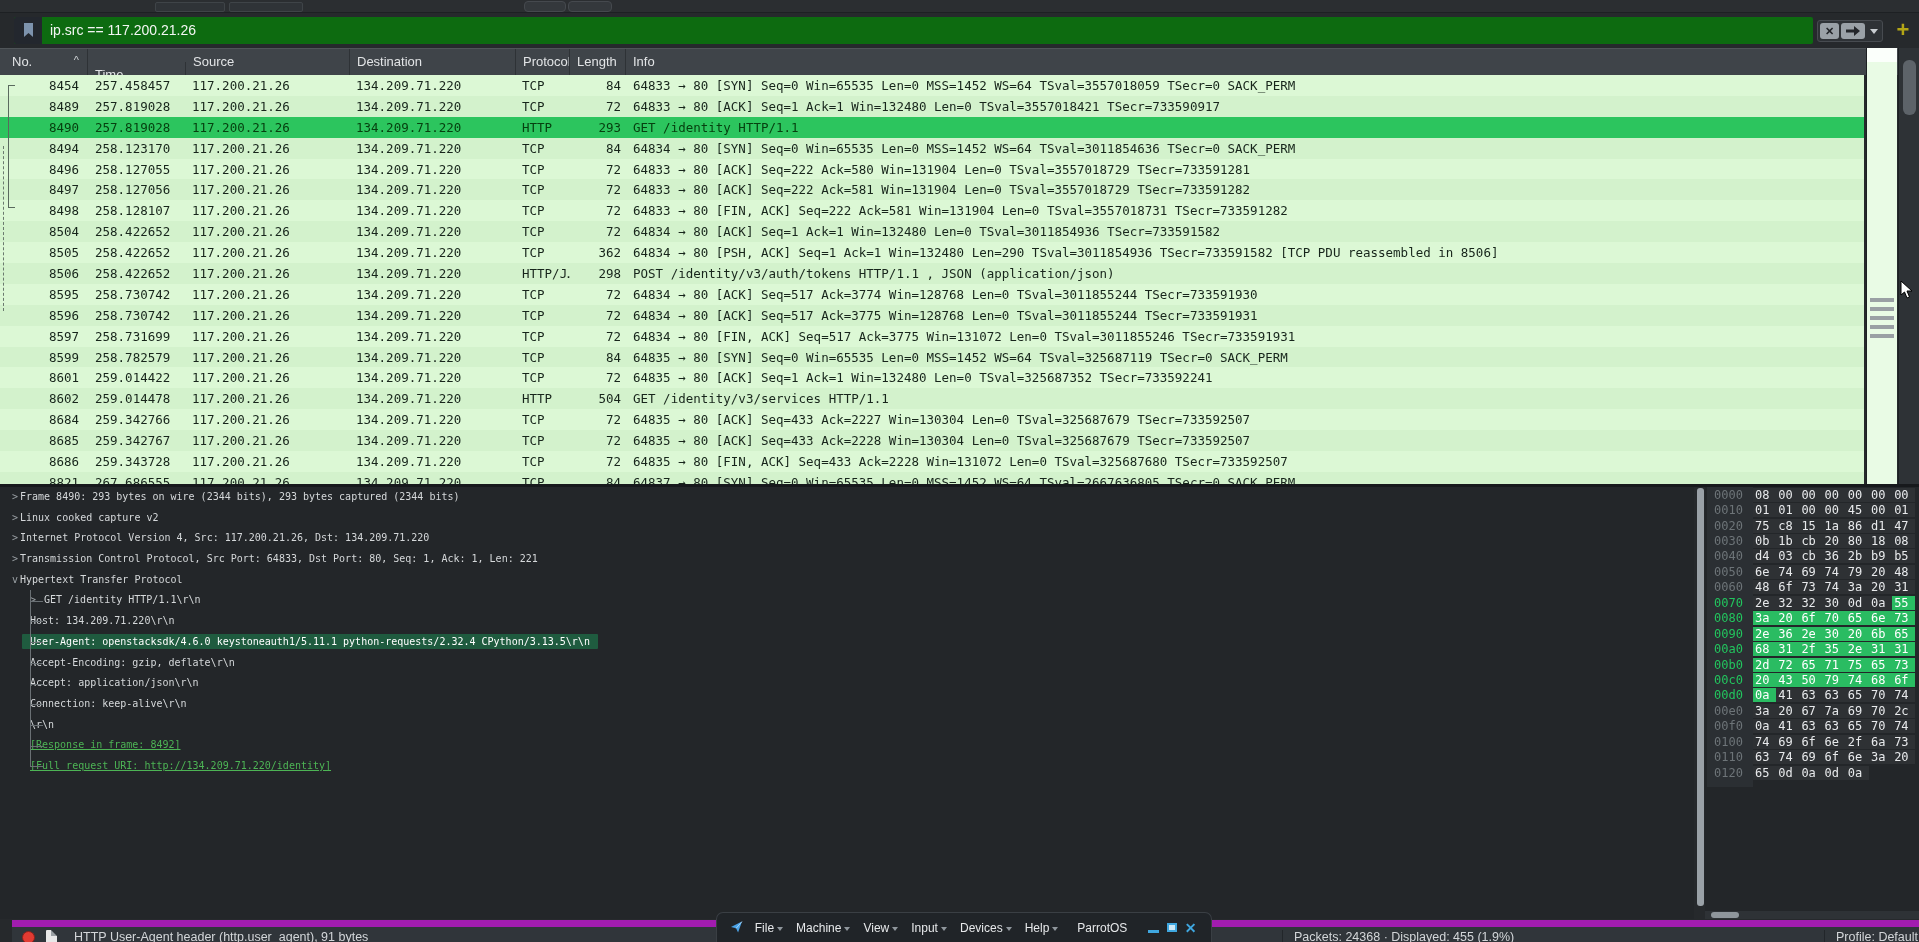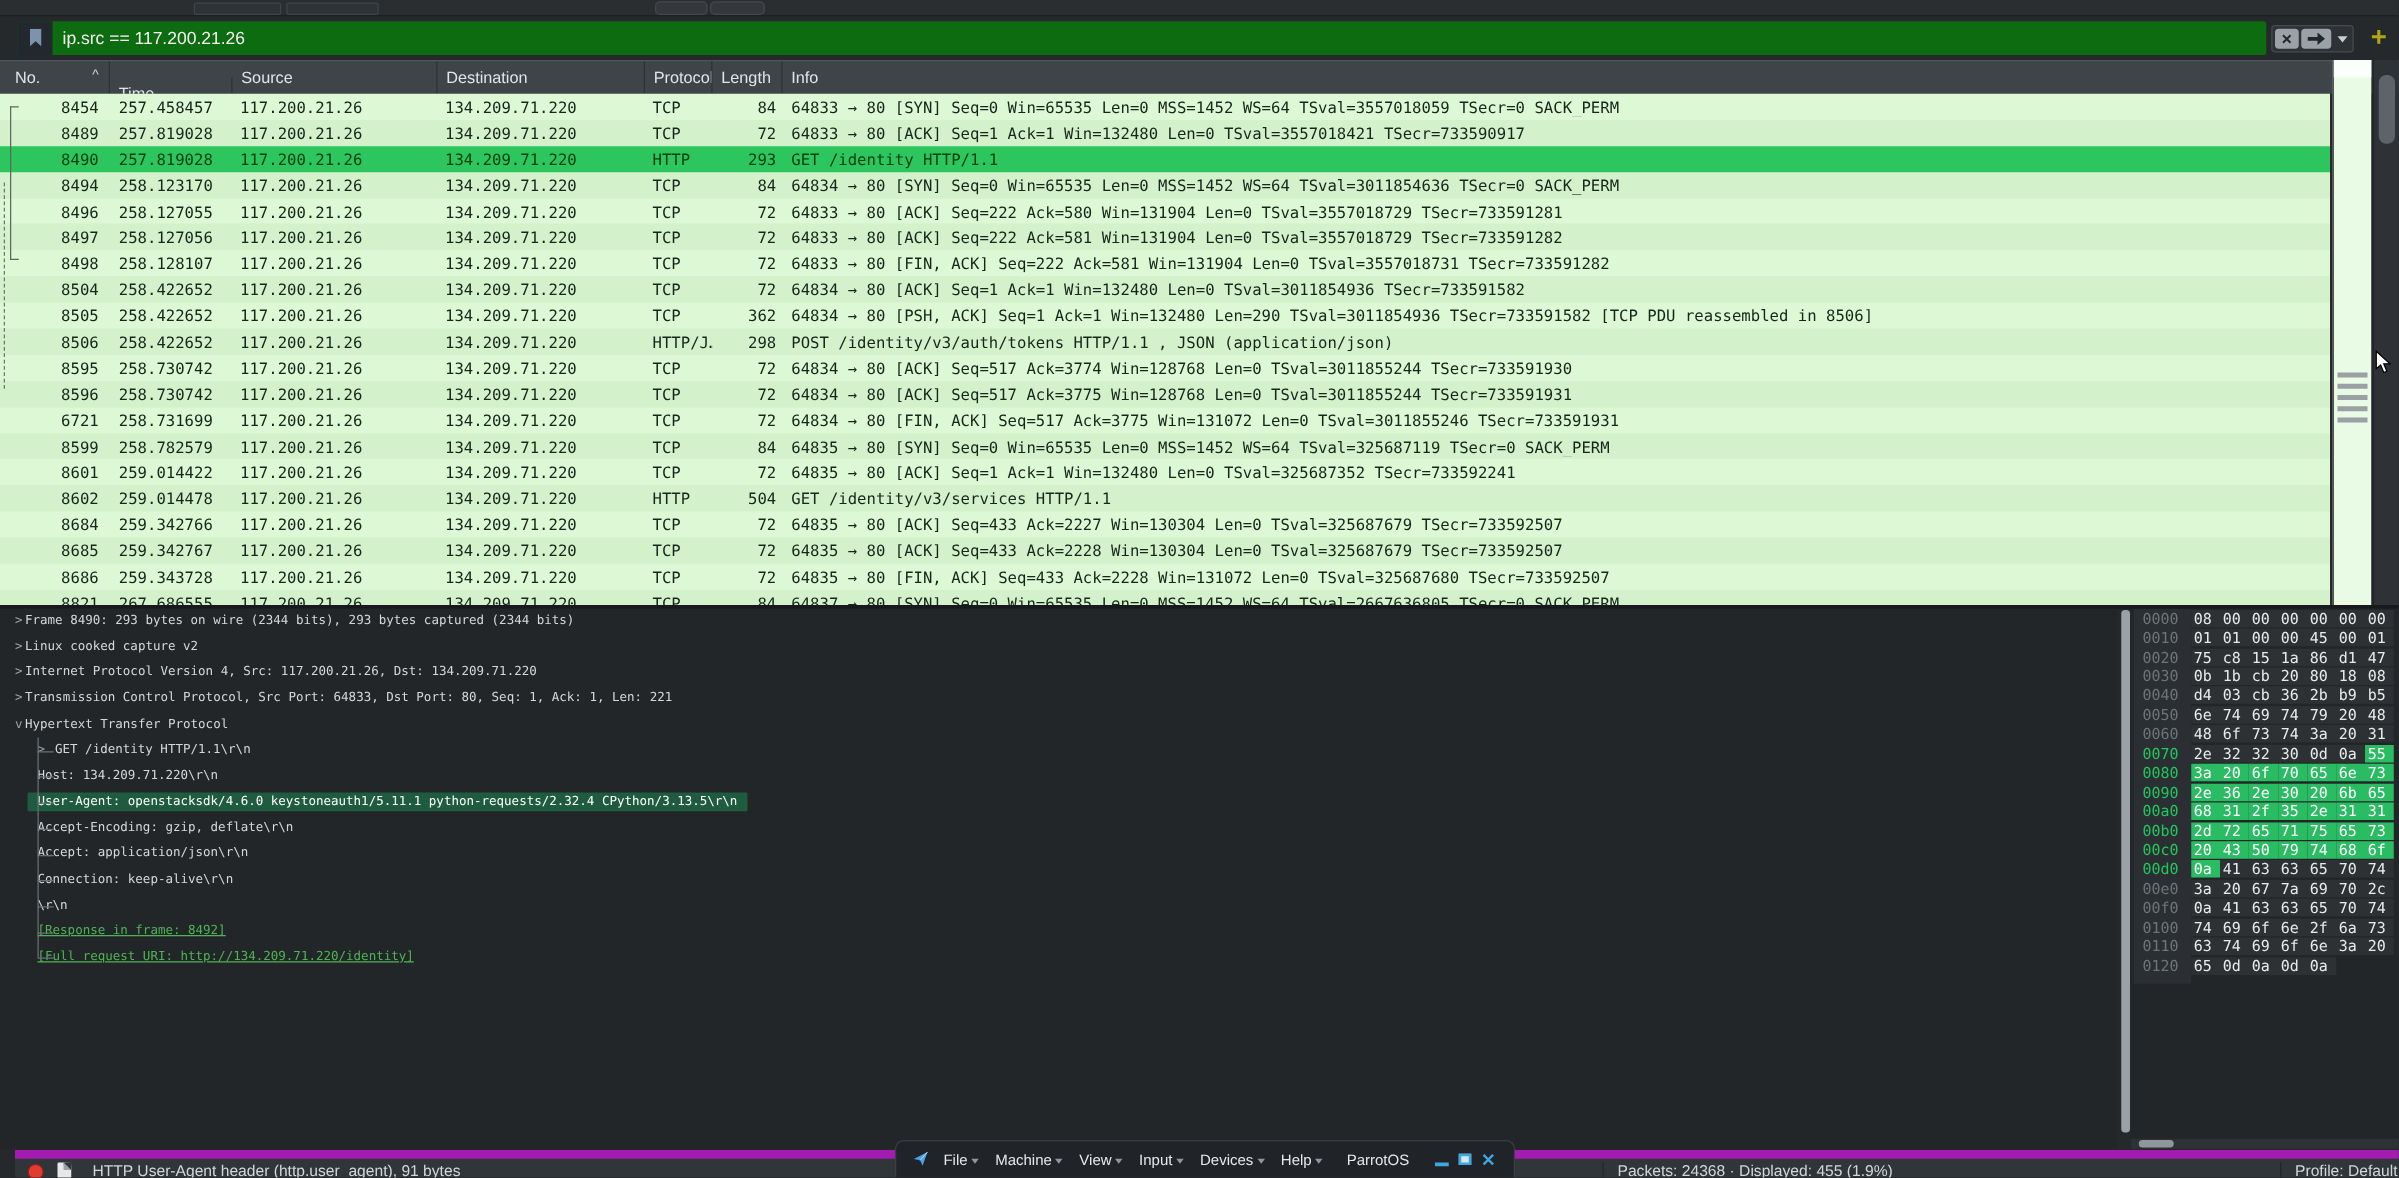--- a/index.html
+++ b/index.html
@@ -273,21 +273,21 @@
     <div class="prow">
       <span class="c-no">8596</span>
       <span class="c-time">258.730742</span>
       <span class="c-src">117.200.21.26</span>
       <span class="c-dst">134.209.71.220</span>
       <span class="c-pro">TCP</span>
       <span class="c-len">72</span>
       <span class="c-info">64834 → 80 [ACK] Seq=517 Ack=3775 Win=128768 Len=0 TSval=3011855244 TSecr=733591931</span>
     </div>
     <div class="prow">
-      <span class="c-no">6721</span>
+      <span class="c-no">8597</span>
       <span class="c-time">258.731699</span>
       <span class="c-src">117.200.21.26</span>
       <span class="c-dst">134.209.71.220</span>
       <span class="c-pro">TCP</span>
       <span class="c-len">72</span>
       <span class="c-info">64834 → 80 [FIN, ACK] Seq=517 Ack=3775 Win=131072 Len=0 TSval=3011855246 TSecr=733591931</span>
     </div>
     <div class="prow">
       <span class="c-no">8599</span>
       <span class="c-time">258.782579</span>

